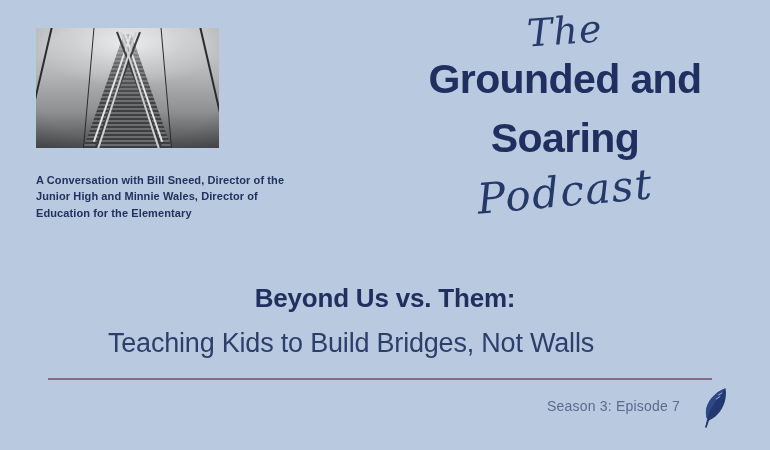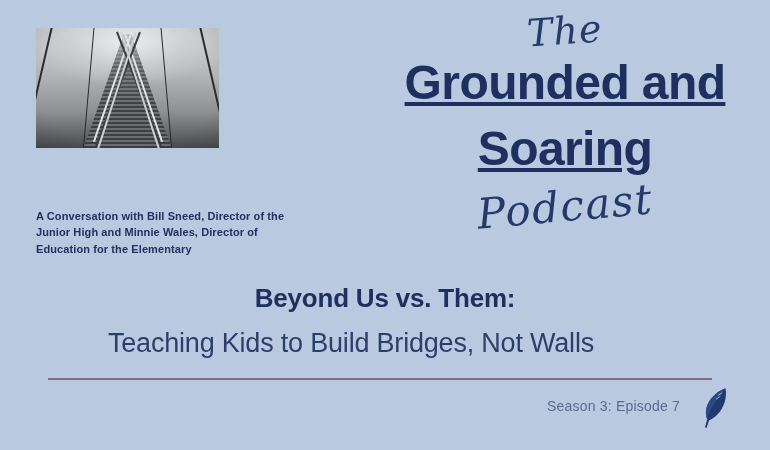--- a/index.html
+++ b/index.html
@@ -110,21 +110,20 @@
   .caption {
     position: absolute;
     left: 36px;
     top: 172px;
     width: 270px;
     font-size: 11px;
     font-weight: bold;
     line-height: 1.48;
     color: #20325f;
     letter-spacing: 0.1px;
-    margin-top: 36px;
   }
 
   
   .masthead {
     position: absolute;
     left: 400px;
     top: 12px;
     width: 330px;
     text-align: center;
   }
@@ -135,26 +134,25 @@
     font-weight: 400;
     color: #263a6b;
     line-height: 1;
     letter-spacing: 1px;
     transform: rotate(-4deg);
     display: inline-block;
   }
   .brand-line {
     font-family: "Liberation Sans", sans-serif;
     font-weight: bold;
-    font-size: 48px;
+    font-size: 41px;
     color: #1e2f60;
     line-height: 1.04;
     letter-spacing: -0.6px;
     margin-top: 8px;
-    text-decoration: underline;
   }
   .brand-line.two {
     margin-top: 16px;
   }
   .script-podcast {
     font-family: "DejaVu Serif", serif;
     font-style: italic;
     font-size: 42px;
     font-weight: 400;
     color: #24386a;

